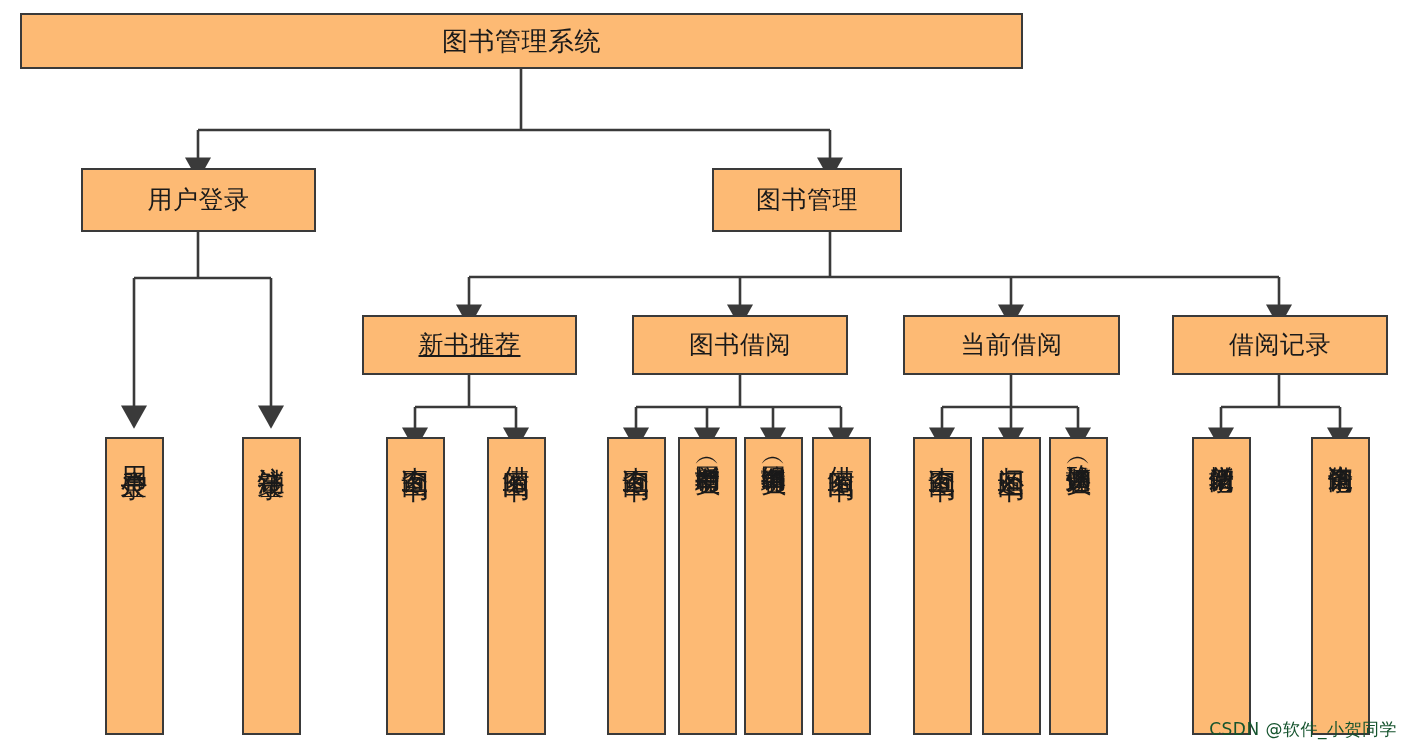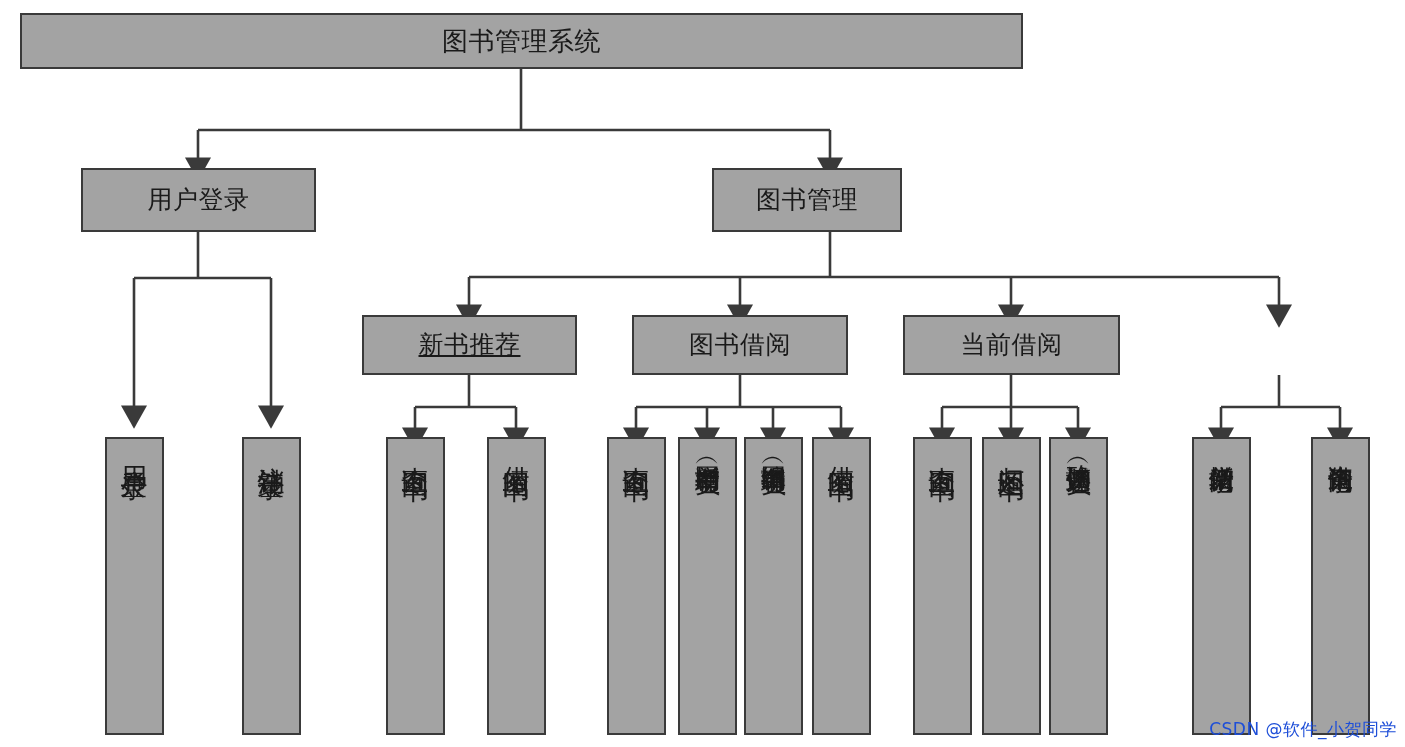--- a/index.html
+++ b/index.html
@@ -9,21 +9,21 @@
     font-family:"DejaVu Sans","Liberation Sans",sans-serif;
     overflow:hidden;
     position:relative;
   }
   #canvas{position:absolute;left:0;top:0;width:1405px;height:747px;}
   svg.edges{position:absolute;left:0;top:0;width:1405px;height:747px;pointer-events:none;}
 
   .node{
     position:absolute;
     box-sizing:border-box;
-    background:#a3a3a3;
+    background:#fdba74;
     border:2.5px solid #3a3a3a;
     display:flex;
     align-items:center;
     justify-content:center;
     color:#1a1a1a;
   }
   .node .lbl{
     display:block;
     text-align:center;
     line-height:1.18;
@@ -47,21 +47,21 @@
     letter-spacing:3px;
     white-space:nowrap;
   }
   .node.vert.tight .lbl{font-size:25px;letter-spacing:1px;}
 
   .watermark{
     position:absolute;
     right:8px;
     bottom:6px;
     font-size:17px;
-    color:#1d4ed8;
+    color:#14532d;
     letter-spacing:0.5px;
     white-space:nowrap;
   }
 </style>
 </head>
 <body>
 
 <div id="canvas">
 
   <svg class="edges" viewBox="0 0 1405 747" xmlns="http://www.w3.org/2000/svg">
@@ -127,20 +127,23 @@
 
   <div class="node horiz" style="left:362px;top:315px;width:215px;height:60px;text-decoration:underline;">
     <span class="lbl">新书推荐</span>
   </div>
   <div class="node horiz" style="left:632px;top:315px;width:216px;height:60px;">
     <span class="lbl">图书借阅</span>
   </div>
   <div class="node horiz" style="left:903px;top:315px;width:217px;height:60px;">
     <span class="lbl">当前借阅</span>
   </div>
+  <div class="node horiz" style="left:1172px;top:315px;width:216px;height:60px;">
+    <span class="lbl">借阅记录</span>
+  </div>
 
   <div class="node vert" style="left:105px;top:437px;width:59px;height:298px;">
     <span class="lbl">用户登录</span>
   </div>
   <div class="node vert" style="left:242px;top:437px;width:59px;height:298px;">
     <span class="lbl">注销登录</span>
   </div>
 
   <div class="node vert" style="left:386px;top:437px;width:59px;height:298px;">
     <span class="lbl">查询图书</span>

